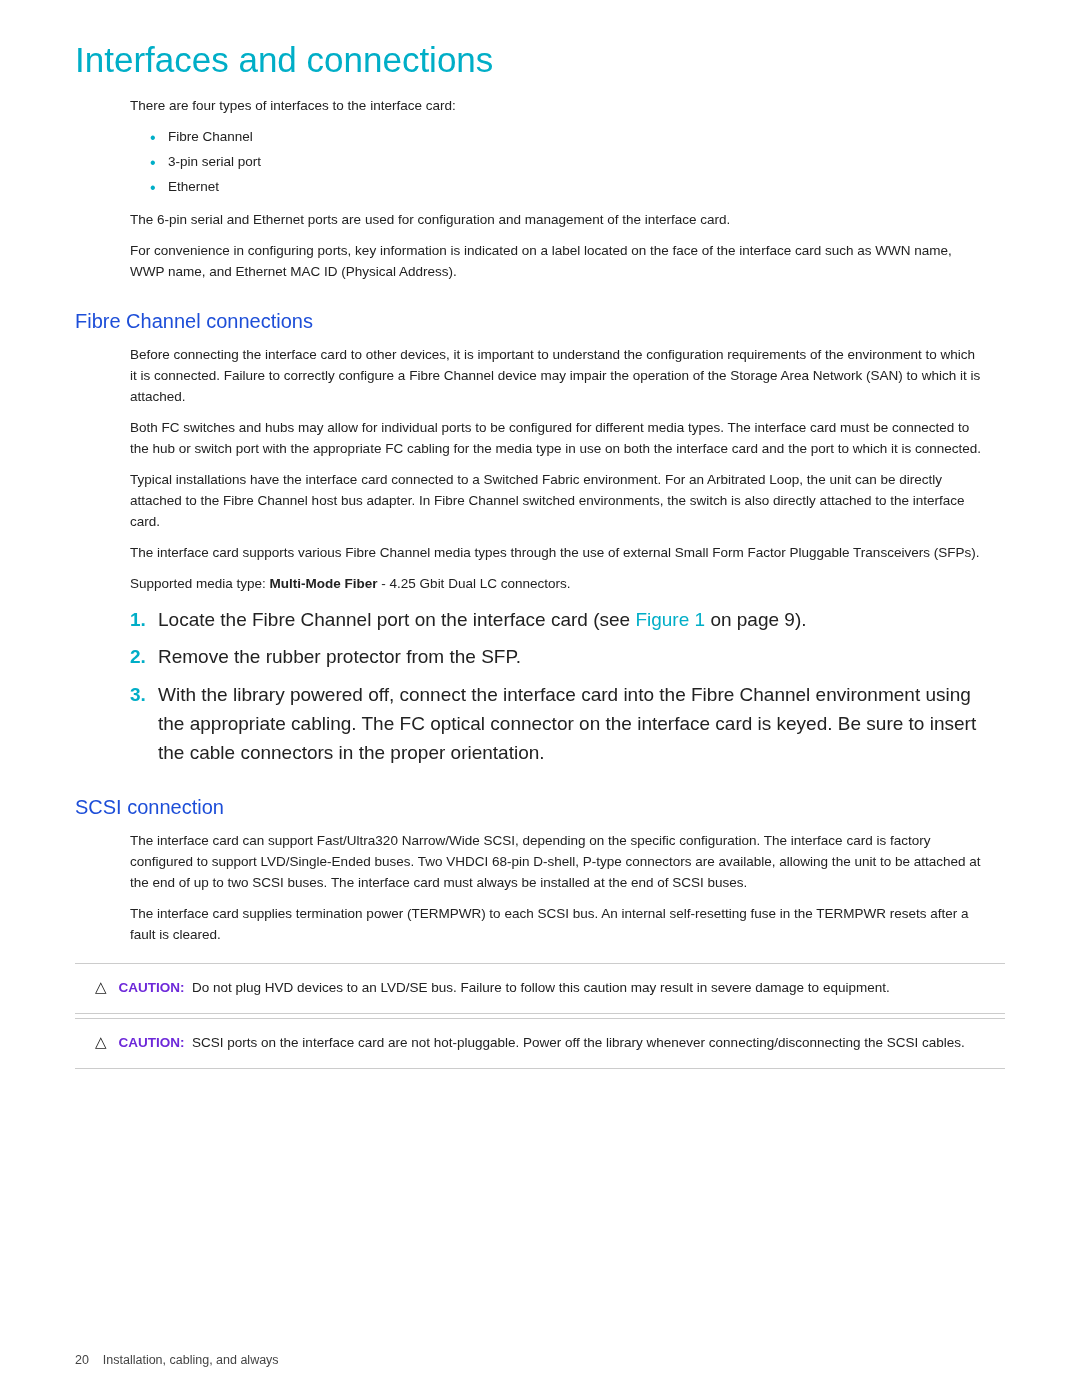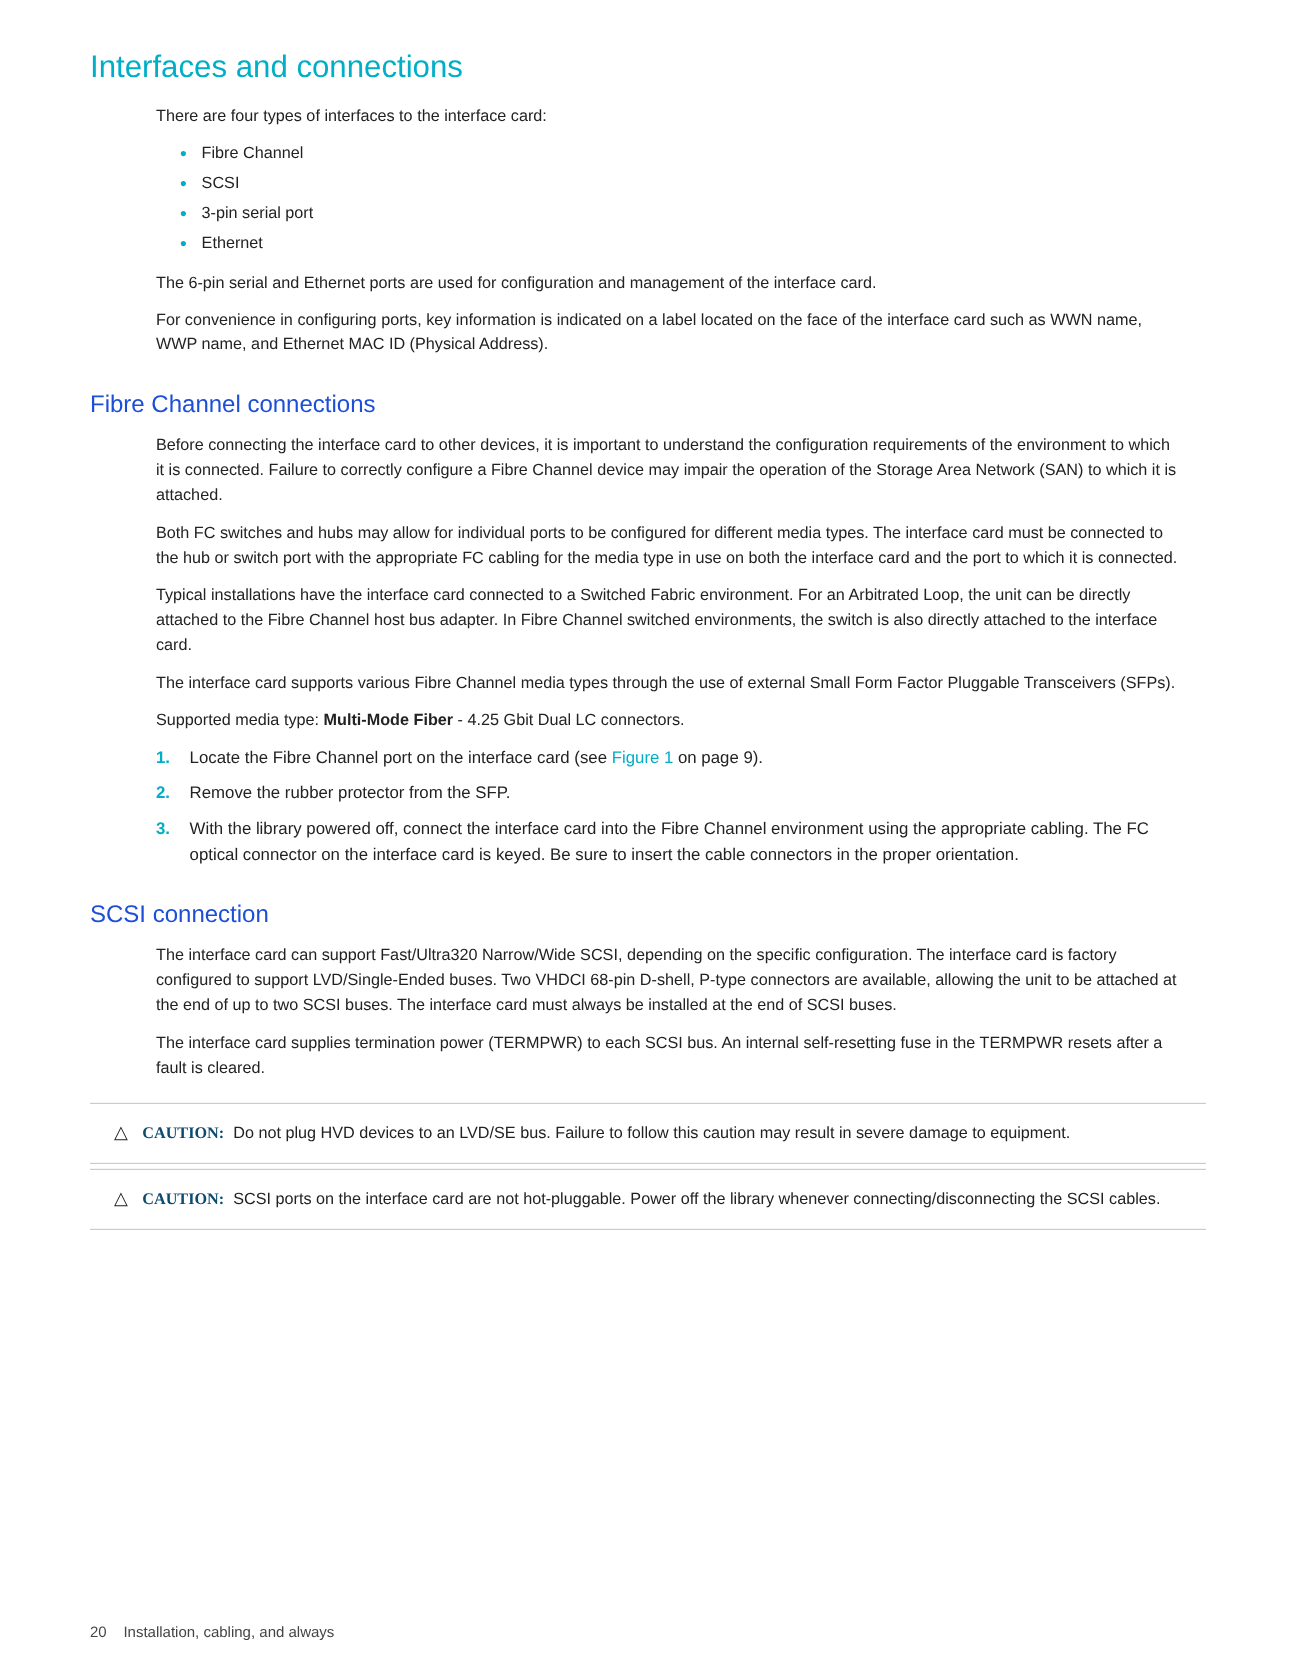--- a/index.html
+++ b/index.html
@@ -13,21 +13,21 @@
       font-size: 13.5px;
       color: #222222;
       width: 1080px;
       min-height: 1397px;
       position: relative;
     }
     .page-container {
       padding: 40px 75px 60px 75px;
     }
     h1.section-title {
-      font-size: 26px;
+      font-size: 35px;
       font-weight: 400;
       color: #00aec7;
       margin-bottom: 16px;
       font-family: Arial, Helvetica, sans-serif;
     }
     h2.subsection-title {
       font-size: 20px;
       font-weight: 400;
       color: #1d4ed8;
       margin-bottom: 12px;
@@ -65,21 +65,21 @@
     ol.numbered-list {
       list-style: none;
       margin: 8px 0 12px 0;
       counter-reset: step-counter;
     }
     ol.numbered-list li {
       position: relative;
       padding-left: 28px;
       margin-bottom: 8px;
       line-height: 1.55;
-      font-size: 14px;
+      font-size: 19px;
       counter-increment: step-counter;
     }
     ol.numbered-list li::before {
       content: counter(step-counter) ".";
       color: #00aec7;
       font-weight: bold;
       position: absolute;
       left: 0;
       top: 0;
     }
@@ -99,24 +99,23 @@
       align-items: flex-start;
       gap: 10px;
       background: #ffffff;
     }
     .caution-box + .caution-box {
       border-top: none;
       margin-top: 0;
     }
     .caution-label {
       font-weight: bold;
-      color: #0c4a6e;
+      color: #6d28d9;
       font-size: 13.5px;
       white-space: nowrap;
-      font-family: Liberation Serif, serif;
     }
     .caution-icon {
       color: #222222;
       font-size: 15px;
       margin-right: 2px;
       flex-shrink: 0;
     }
     .caution-content {
       line-height: 1.55;
       font-size: 13.5px;
@@ -135,21 +134,20 @@
 
 <div class="page-container">
 
   <h1 class="section-title">Interfaces and connections</h1>
 
   <div class="content-block">
     <p>There are four types of interfaces to the interface card:</p>
 
     <ul class="bullet-list">
       <li>Fibre Channel</li>
-      <li>SCSI</li>
       <li>3-pin serial port</li>
       <li>Ethernet</li>
     </ul>
 
     <p>The 6-pin serial and Ethernet ports are used for configuration and management of the interface card.</p>
 
     <p>For convenience in configuring ports, key information is indicated on a label located on the face of the interface card such as WWN name, WWP name, and Ethernet MAC ID (Physical Address).</p>
   </div>
 
   <h2 class="subsection-title">Fibre Channel connections</h2>

